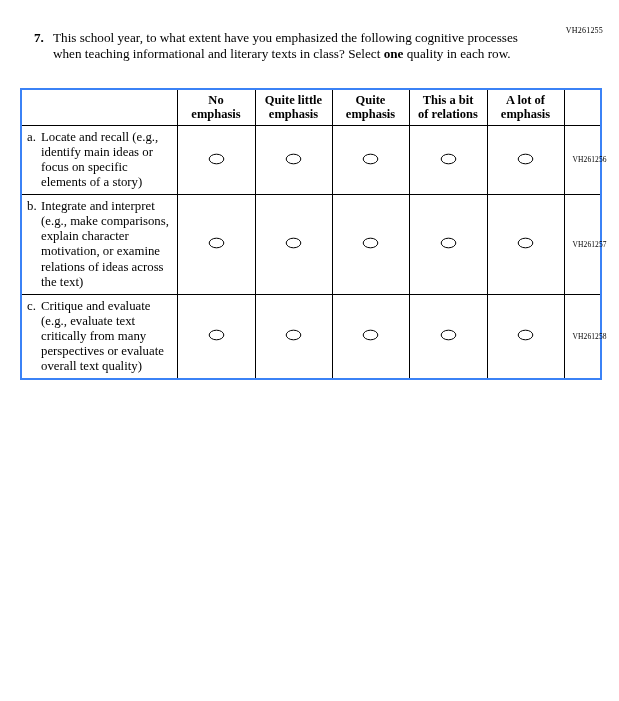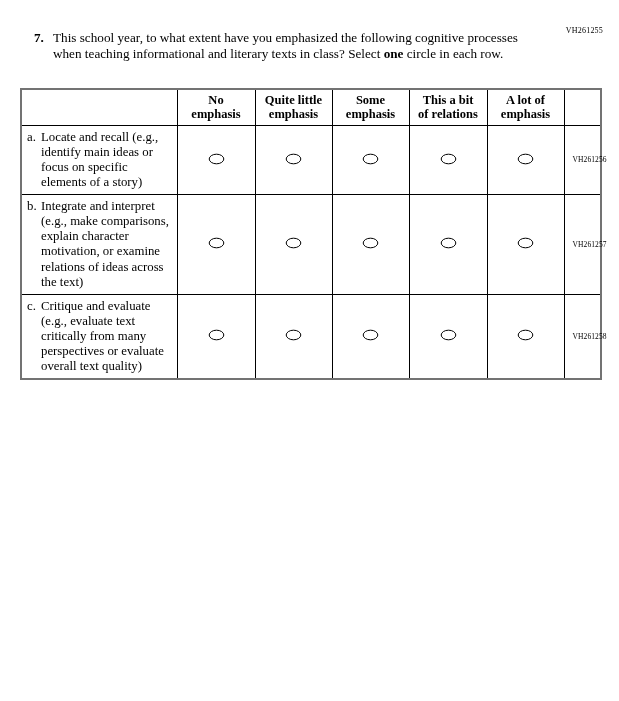--- a/index.html
+++ b/index.html
@@ -30,21 +30,21 @@
     font-weight:bold;
   }
   .qtext{margin-left:19px;}
   .qtext b{font-weight:bold;}
 
   table.survey{
     position:absolute;
     top:88px;left:20px;
     width:580px;
     border-collapse:collapse;
-    border:2px solid #737373;
+    border:2px solid #3b82f6;
     table-layout:fixed;
   }
   table.survey th, table.survey td{
     border:1px solid #000;
   }
   thead th{
     font-size:12.5px;
     font-weight:bold;
     text-align:center;
     vertical-align:middle;
@@ -79,21 +79,21 @@
 </style>
 </head>
 <body>
 
 <div class="page">
 
   <div class="page-code">VH261255</div>
 
   <div class="question">
     <span class="qnum">7.</span>
-    <div class="qtext"><span>This school year, to what extent have you emphasized the following cognitive processes when teaching informational and literary texts in class? Select </span><b>one</b><span> circle in each row.</span></div>
+    <div class="qtext"><span>This school year, to what extent have you emphasized the following cognitive processes when teaching informational and literary texts in class? Select </span><b>one</b><span> quality in each row.</span></div>
   </div>
 
   <table class="survey">
     <colgroup>
       <col style="width:156px">
       <col style="width:78px">
       <col style="width:77px">
       <col style="width:77px">
       <col style="width:78px">
       <col style="width:77px">
@@ -104,21 +104,21 @@
         <th></th>
         <th>
           <div>No</div>
           <div>emphasis</div>
         </th>
         <th>
           <div>Quite little</div>
           <div>emphasis</div>
         </th>
         <th>
-          <div>Some</div>
+          <div>Quite</div>
           <div>emphasis</div>
         </th>
         <th>
           <div>This a bit</div>
           <div>of relations</div>
         </th>
         <th>
           <div>A lot of</div>
           <div>emphasis</div>
         </th>

